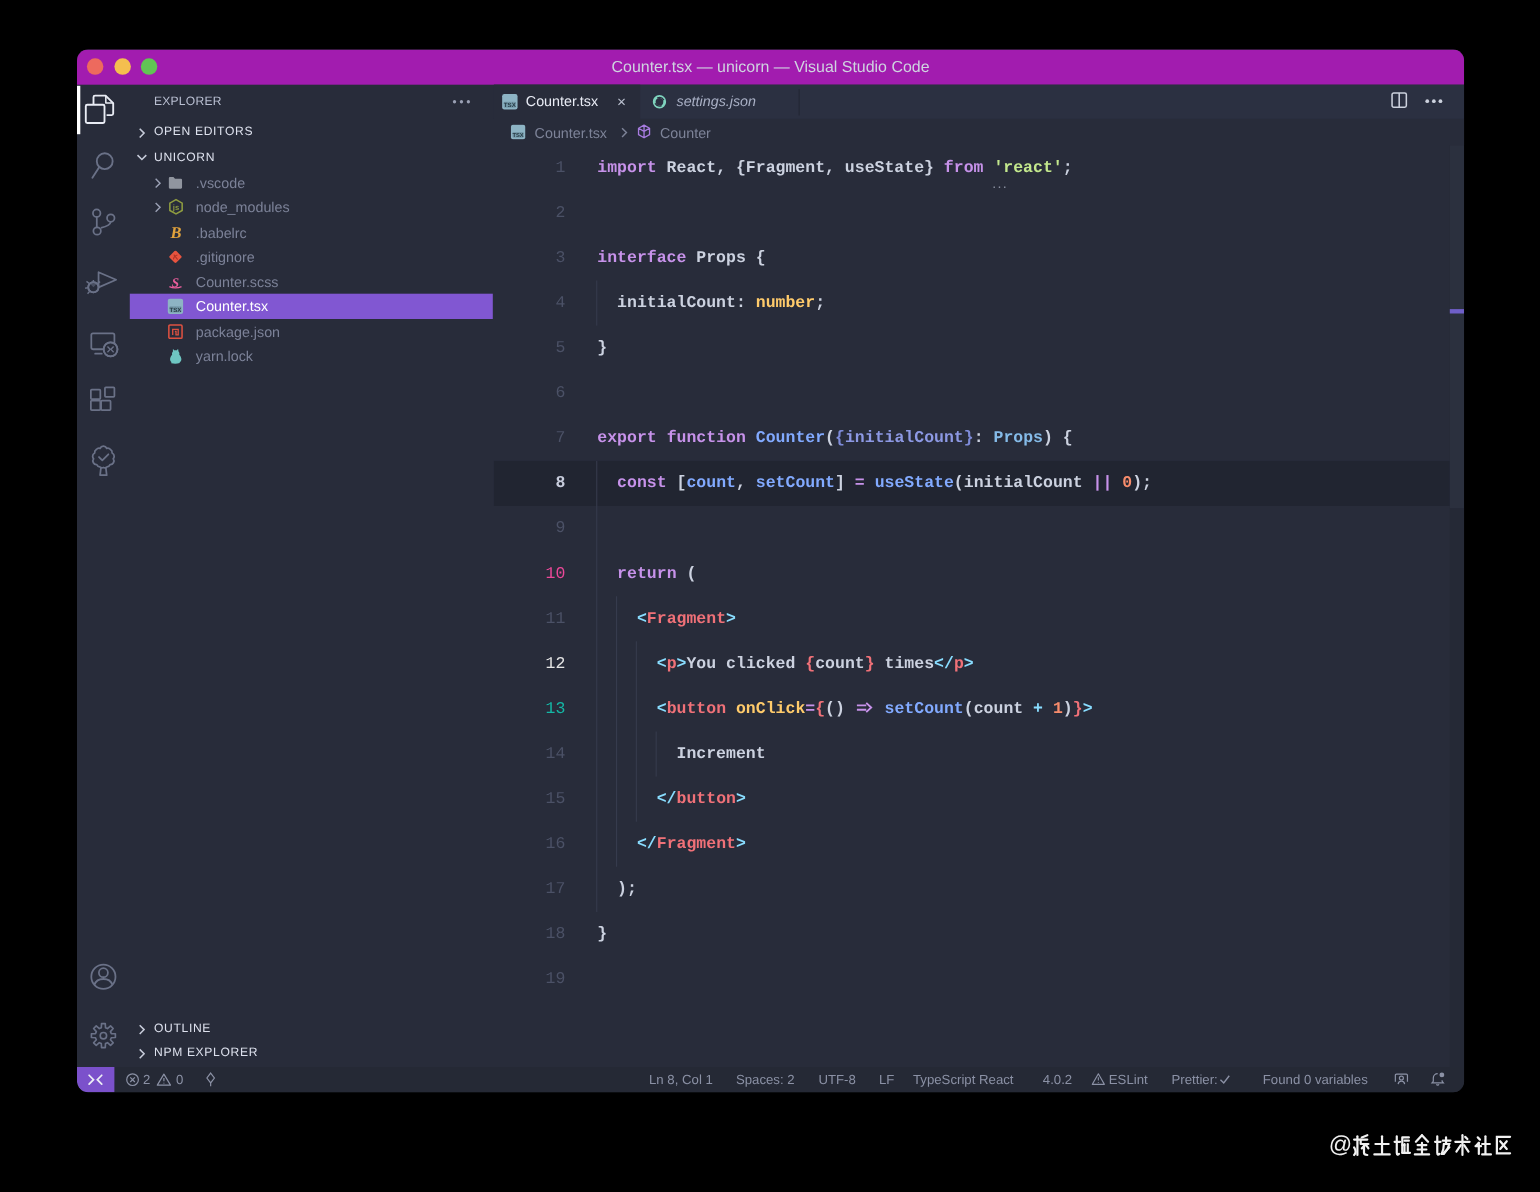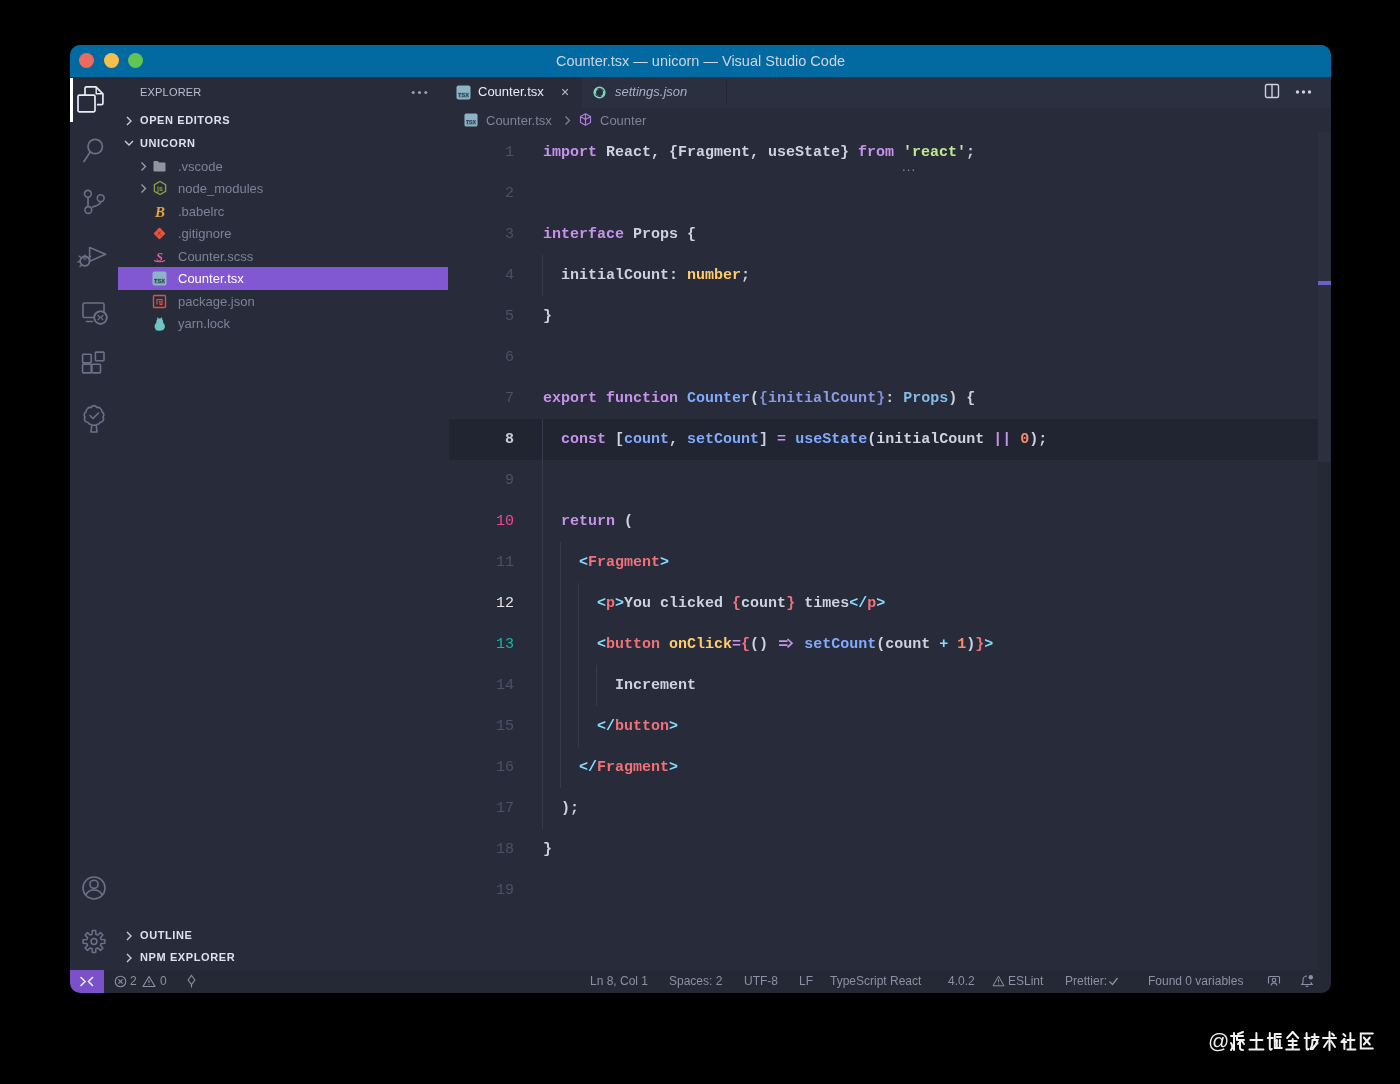--- a/index.html
+++ b/index.html
@@ -1,21 +1,21 @@
 <!DOCTYPE html>
 <html><head><meta charset="utf-8"><style>
 *{margin:0;padding:0;box-sizing:border-box}
 html,body{width:1400px;height:1084px;background:#000;overflow:hidden}
 body{font-family:"Liberation Sans",sans-serif;position:relative}
 .win{position:absolute;left:70px;top:45px;width:1261px;height:948px;background:#282c3a;border-radius:10px;overflow:hidden}
 .abs{position:absolute}
 .tl{position:absolute;top:8px;width:15px;height:15px;border-radius:50%}
-.title{position:absolute;top:0;left:0;right:0;height:32px;background:#0369a1;text-align:center;font-size:14.5px;color:#cfd4e0;line-height:33px}
+.title{position:absolute;top:0;left:0;right:0;height:32px;background:#a21caf;text-align:center;font-size:14.5px;color:#cfd4e0;line-height:33px}
 .acticon{position:absolute;left:0;width:48px;text-align:center}
-.sidehead{position:absolute;font-size:11px;font-weight:bold;color:#dde1ed;letter-spacing:0.6px}
+.sidehead{position:absolute;font-size:11px;font-weight:normal;color:#dde1ed;letter-spacing:0.6px}
 .row{position:absolute;left:48px;width:330px;height:23px;font-size:13px;color:#7c8298;line-height:23px}
 .mono{font-family:"Liberation Mono",monospace;font-size:15px;white-space:pre;font-weight:bold}
 .ln{position:absolute;left:379px;width:65px;text-align:right;color:#4b5166;height:41px;line-height:41px;font-weight:normal}
 .cl{position:absolute;left:473px;height:41px;line-height:41px;color:#ccd2e0}
 .guide{position:absolute;width:1px;background:#363b4d}
 .k{color:#c792ea}.b{color:#82aaff}.c{color:#89ddff}.r{color:#f07178}.y{color:#ffcb6b}.o{color:#f78c6c}.g{color:#c3e88d}.pw{color:#7e8bd8}.pi{color:#8d99e4}.pb{color:#85bbe8}
 .sb{position:absolute;font-size:12px;color:#8b91a5;line-height:23px;height:23px}
 svg{display:block}
 </style></head><body>
 <div class="win">

